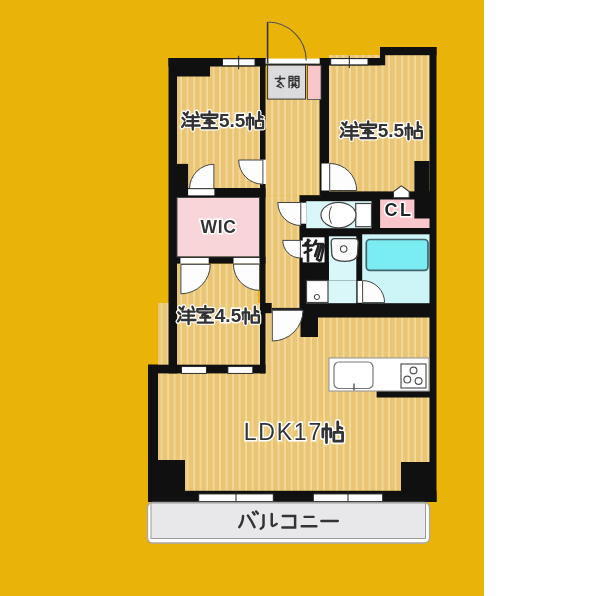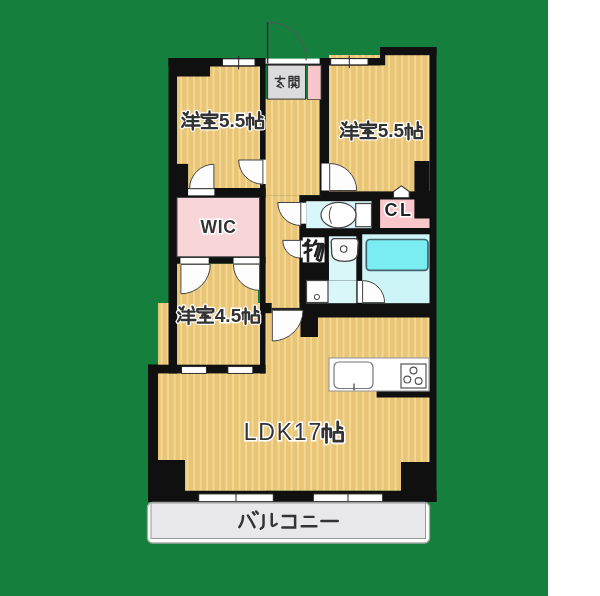--- a/index.html
+++ b/index.html
@@ -1,16 +1,16 @@
 <!DOCTYPE html>
 <html><head>
 <meta charset="utf-8">
 <style>
 html,body{margin:0;padding:0;background:#ffffff;}
-#stage{position:relative;width:548px;height:596px;background:#15803d;overflow:hidden;
+#stage{position:relative;width:484px;height:596px;background:#eab308;overflow:hidden;
 font-family:"Liberation Sans", sans-serif;}
 text{font-family:"Liberation Sans", sans-serif;}
 </style>
 </head>
 <body>
 
 <div id="stage">
 <svg width="600" height="596" viewBox="0 0 600 596" xmlns="http://www.w3.org/2000/svg">
 <defs>
 

